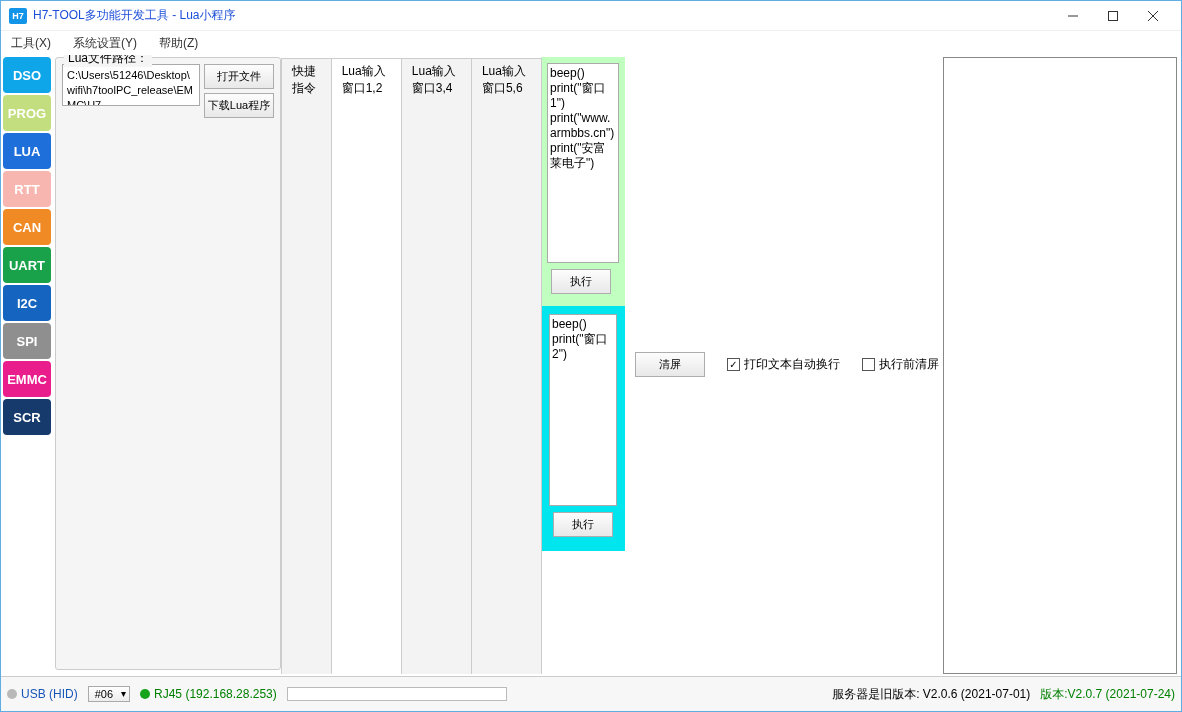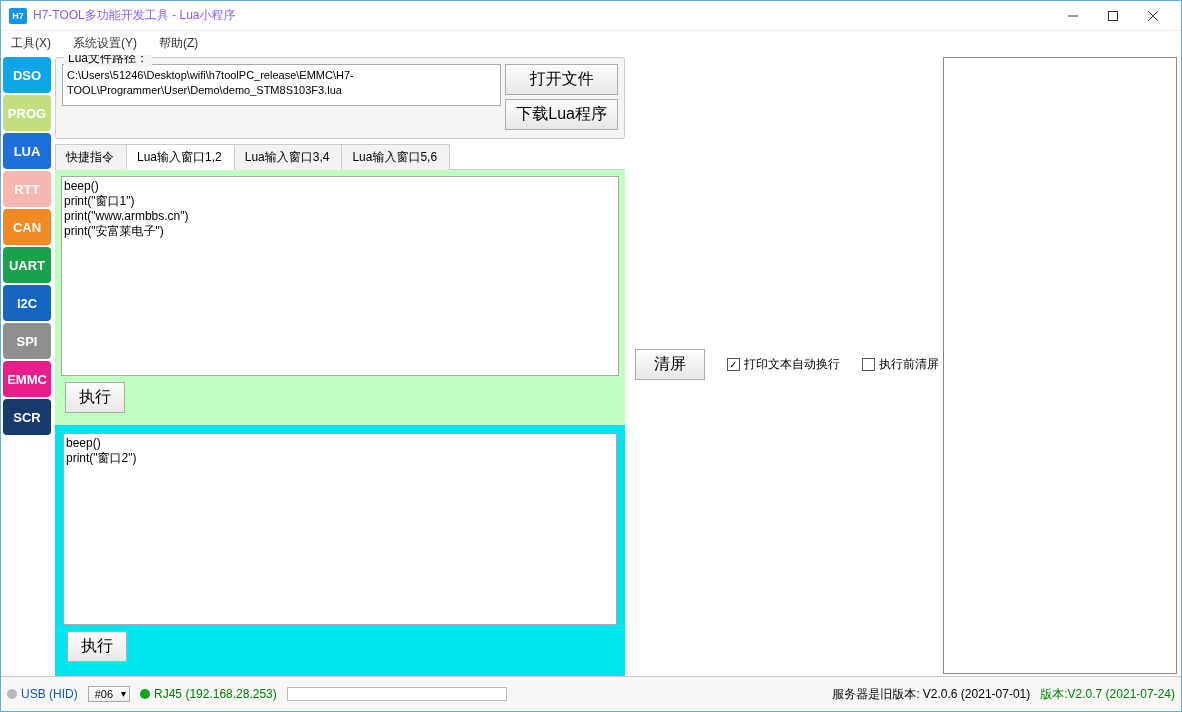--- a/index.html
+++ b/index.html
@@ -1,35 +1,35 @@
 <!DOCTYPE html>
 <html><head>
 <meta charset="utf-8">
 <style>
 * { box-sizing: border-box; margin: 0; padding: 0; }
 body { font-family: "Microsoft YaHei", "SimSun", sans-serif; font-size: 12px; background: #fff; width: 1182px; height: 712px; overflow: hidden; display:flex; flex-direction:column; border:1px solid #5faee3;}
 .titlebar { height: 30px; background: #fff; display: flex; align-items: center; padding: 0 8px; border-bottom: 1px solid #eee; }
 .titlebar-icon { width: 18px; height: 16px; background: #1294e8; color: #fff; font-size: 9px; font-weight: bold; display: flex; align-items: center; justify-content: center; margin-right: 6px; border-radius:2px;}
-.titlebar-title { flex: 1; color: #8b5cf6; }
+.titlebar-title { flex: 1; color: #1d4ed8; }
 .win-btns { display: flex; }
 .win-btn { width: 40px; height: 28px; display: flex; align-items: center; justify-content: center; color: #666; font-family: Arial; font-size:14px;}
 .win-btn svg { width:10px; height:10px; }
 .menubar { height: 24px; display: flex; align-items: center; padding: 0 6px; gap: 14px; color: #333; }
 .menubar span { padding: 2px 4px; }
 .main { flex:1; display: flex; overflow:hidden;}
 .sidebar { width: 52px; display: flex; flex-direction: column; gap: 2px; padding: 2px; }
 .sidebar-btn { height: 36px; display: flex; align-items: center; justify-content: center; color: #fff; font-weight: bold; font-size: 13px; border-radius: 4px; }
 .content { flex:1; display: flex; gap: 6px; padding: 2px 4px 2px 2px; overflow:hidden;}
-.left-pane { width: 570px; display: flex; flex-direction: column; }
+.left-pane { width: 570px; display: flex; flex-direction: row; }
 .right-pane { flex: 1; display: flex; flex-direction: row; }
 .path-group { border: 1px solid #ccc; border-radius: 3px; padding: 6px 6px 8px 6px; margin-bottom: 4px; position:relative; display:flex; gap:4px; background:#f5f5f5;}
 .path-legend { position:absolute; top:-8px; left:8px; background:#f5f5f5; padding:0 4px; font-size:12px;}
 .path-input { flex:1; height:42px; font-size:11px; padding:3px 4px; border:1px solid #aaa; background:#fff; font-family:inherit; resize:none; overflow:hidden; line-height:1.35;}
 .path-btns { display:flex; flex-direction:column; gap:4px; }
-.btn { background: linear-gradient(#fdfdfd,#e8e8e8); border:1px solid #adadad; padding:4px 10px; font-size:16px; min-width:70px; text-align:center; cursor:default;}
+.btn { background: linear-gradient(#fdfdfd,#e8e8e8); border:1px solid #adadad; padding:4px 2px; font-size:11px; min-width:70px; text-align:center; cursor:default;}
 .tabs { display:flex; border-bottom:1px solid #ccc; }
 .tab { padding:4px 12px 3px 10px; border:1px solid #ccc; border-bottom:none; background:#f3f3f3; margin-right:-1px; font-size:12px; position:relative; top:1px;}
 .tab.active { background:#fff; border-bottom:1px solid #fff;}
 .code-area { flex:1; display:flex; flex-direction:column; }
 .panel1 { background:#c1ffc1; border:2px solid #c1ffc1; padding:4px; display:flex; flex-direction:column; }
 .panel2 { background:#00e5ee; border:2px solid #00e5ee; padding:6px; display:flex; flex-direction:column; margin-top:0px;}
 textarea.code { width:100%; font-family: Liberation Sans, sans-serif; font-size:12px; border:1px solid #aaa; background:#fff; padding:2px; resize:none; line-height:1.25; overflow:scroll;}
 .panel1 textarea.code { height:200px; }
 .panel2 textarea.code { height:192px; }
 .exec-row { display:flex; align-items:center; gap:18px; padding:6px 4px; }

